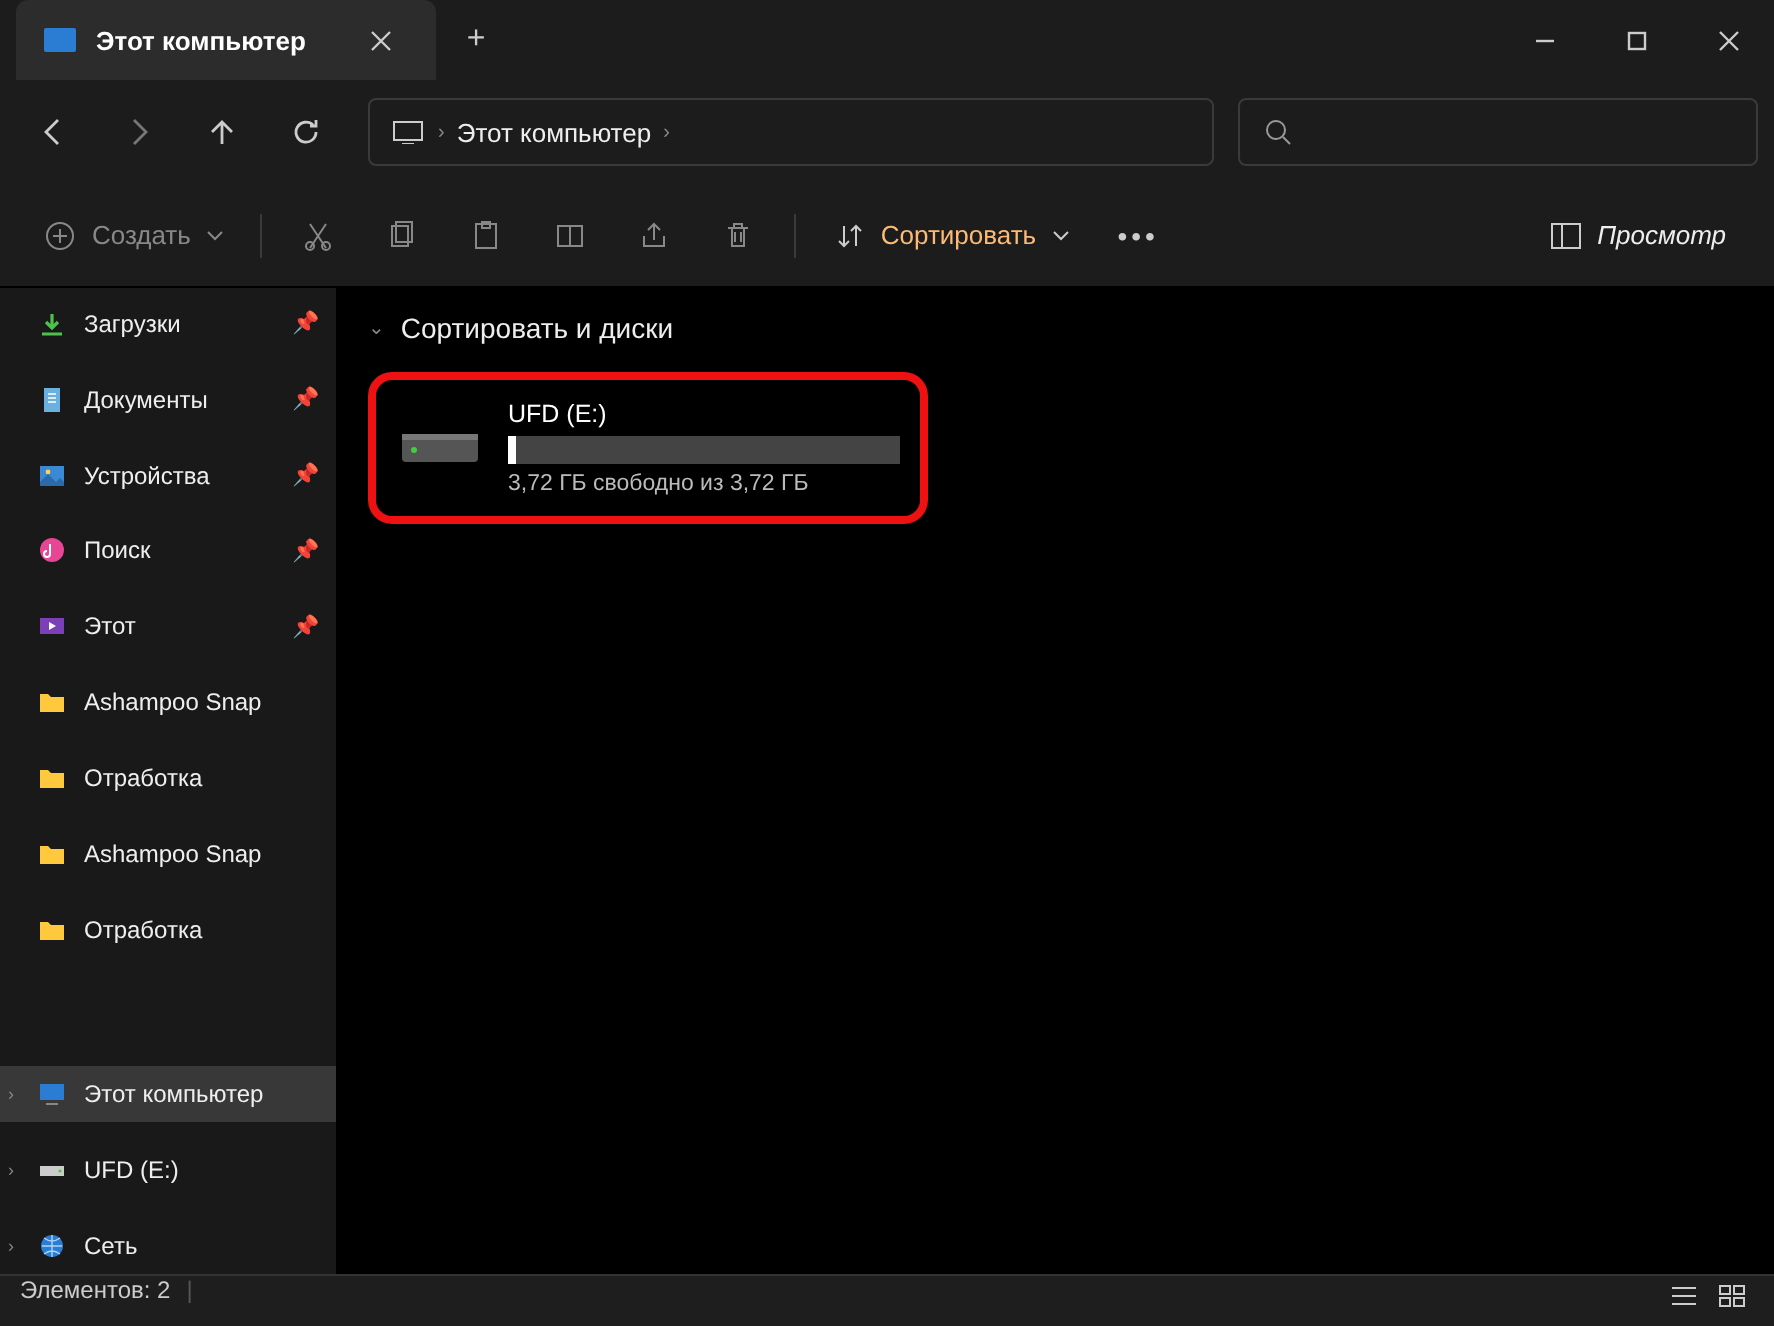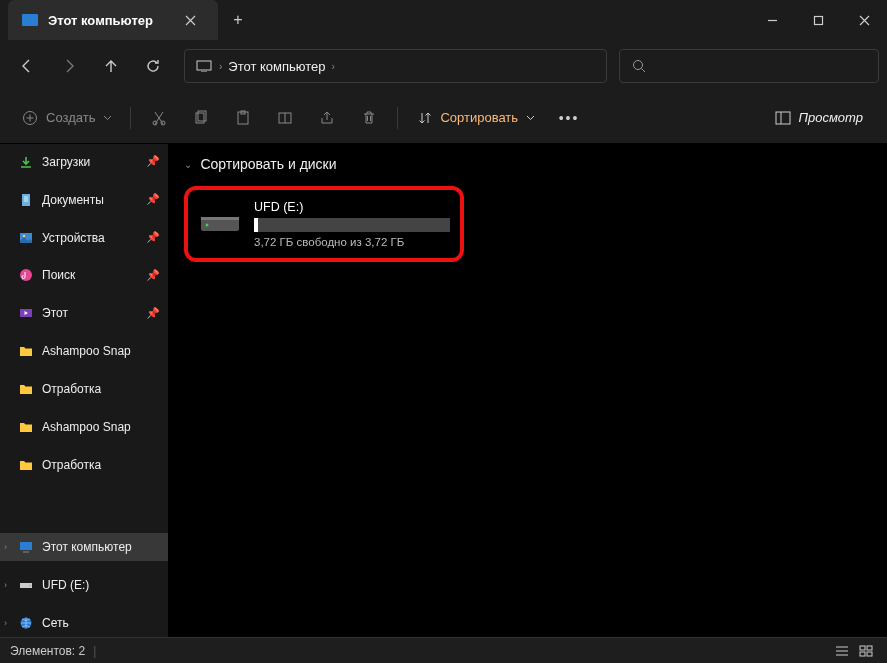--- a/index.html
+++ b/index.html
@@ -56,21 +56,21 @@
 .drive.highlight { border: 4px solid #e11; border-radius: 12px; padding: 10px; }
 .drive-icon { width: 44px; height: 38px; display: flex; align-items: center; justify-content: center; flex-shrink: 0; }
 .drive-info { flex: 1; display: flex; flex-direction: column; gap: 4px; }
 .drive-name { font-size: 12.5px; color: #fff; }
 .drive-bar { height: 14px; background: #444; border-radius: 0; overflow: hidden; }
 .drive-fill { height: 100%; background: #2b7cd3; }
 .drive-fill.white { background: #fff; }
 .drive-free { font-size: 11.5px; color: #bbb; }
 
 
-.statusbar { height: 26px; background: #1e1e1e; display: flex; align-items: center; padding: 0 10px; font-size: 12px; color: #ccc; border-top: 1px solid #333; }
+.statusbar { height: 26px; background: #1e1e1e; display: flex; align-items: flex-start; padding: 0 10px; font-size: 12px; color: #ccc; border-top: 1px solid #333; }
 .statusbar .view-icons { margin-left: auto; display: flex; gap: 2px; }
 .vi { width: 22px; height: 20px; display: flex; align-items: center; justify-content: center; }
 
 svg { display: block; }
 </style>
 </head>
 <body>
 
 <div class="window">
 

